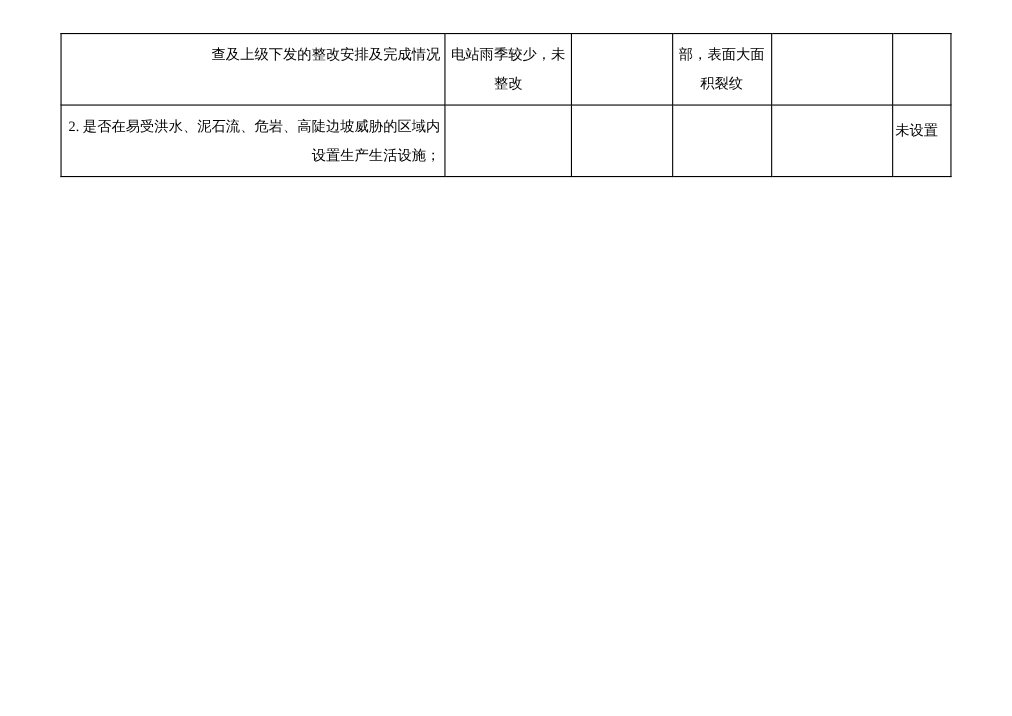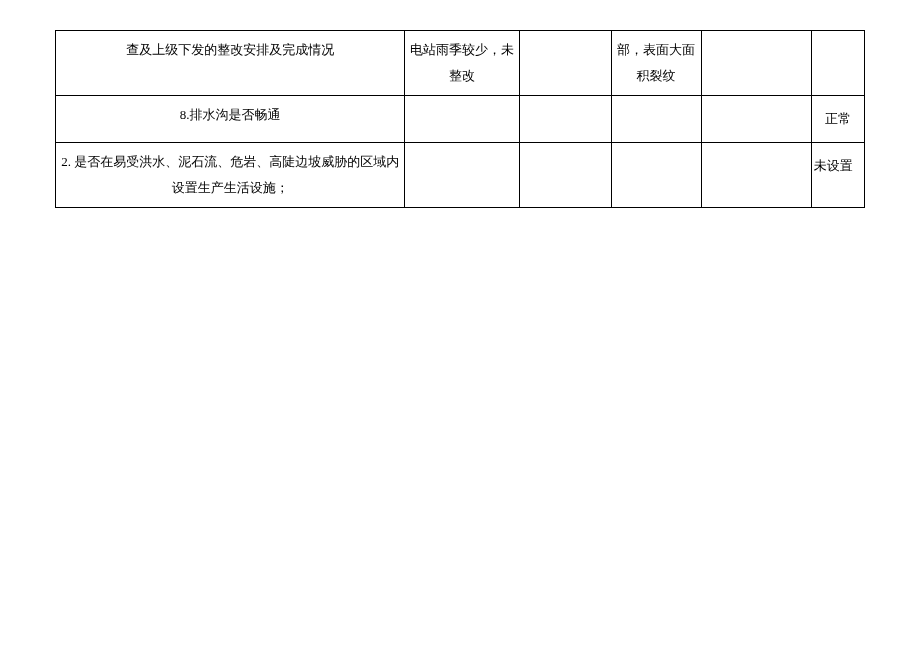--- a/index.html
+++ b/index.html
@@ -20,21 +20,21 @@
       border-collapse: collapse;
       width: 100%;
       table-layout: fixed;
     }
     td {
       border: 1px solid #000;
       padding: 6px 4px;
       vertical-align: top;
       line-height: 2;
       font-size: 13px;
-      text-align: center;
+      text-align: right;
     }
     td.center {
       text-align: center;
     }
     td.last-col {
       text-align: center;
       vertical-align: top;
       padding: 10px 2px;
     }
     .col1 { width: 342px; }
@@ -59,28 +59,20 @@
   <tbody>
     <tr>
       <td>查及上级下发的整改安排及完成情况</td>
       <td class="center">电站雨季较少，未整改</td>
       <td></td>
       <td class="center">部，表面大面积裂纹</td>
       <td></td>
       <td class="last-col"></td>
     </tr>
     <tr>
-      <td>8.排水沟是否畅通</td>
-      <td></td>
-      <td></td>
-      <td></td>
-      <td></td>
-      <td class="last-col">正常</td>
-    </tr>
-    <tr>
       <td>2. 是否在易受洪水、泥石流、危岩、高陡边坡威胁的区域内设置生产生活设施；</td>
       <td></td>
       <td></td>
       <td></td>
       <td></td>
       <td class="last-col" style="text-align:left;margin-left:48px;">未设置</td>
     </tr>
   </tbody>
 </table>
 

